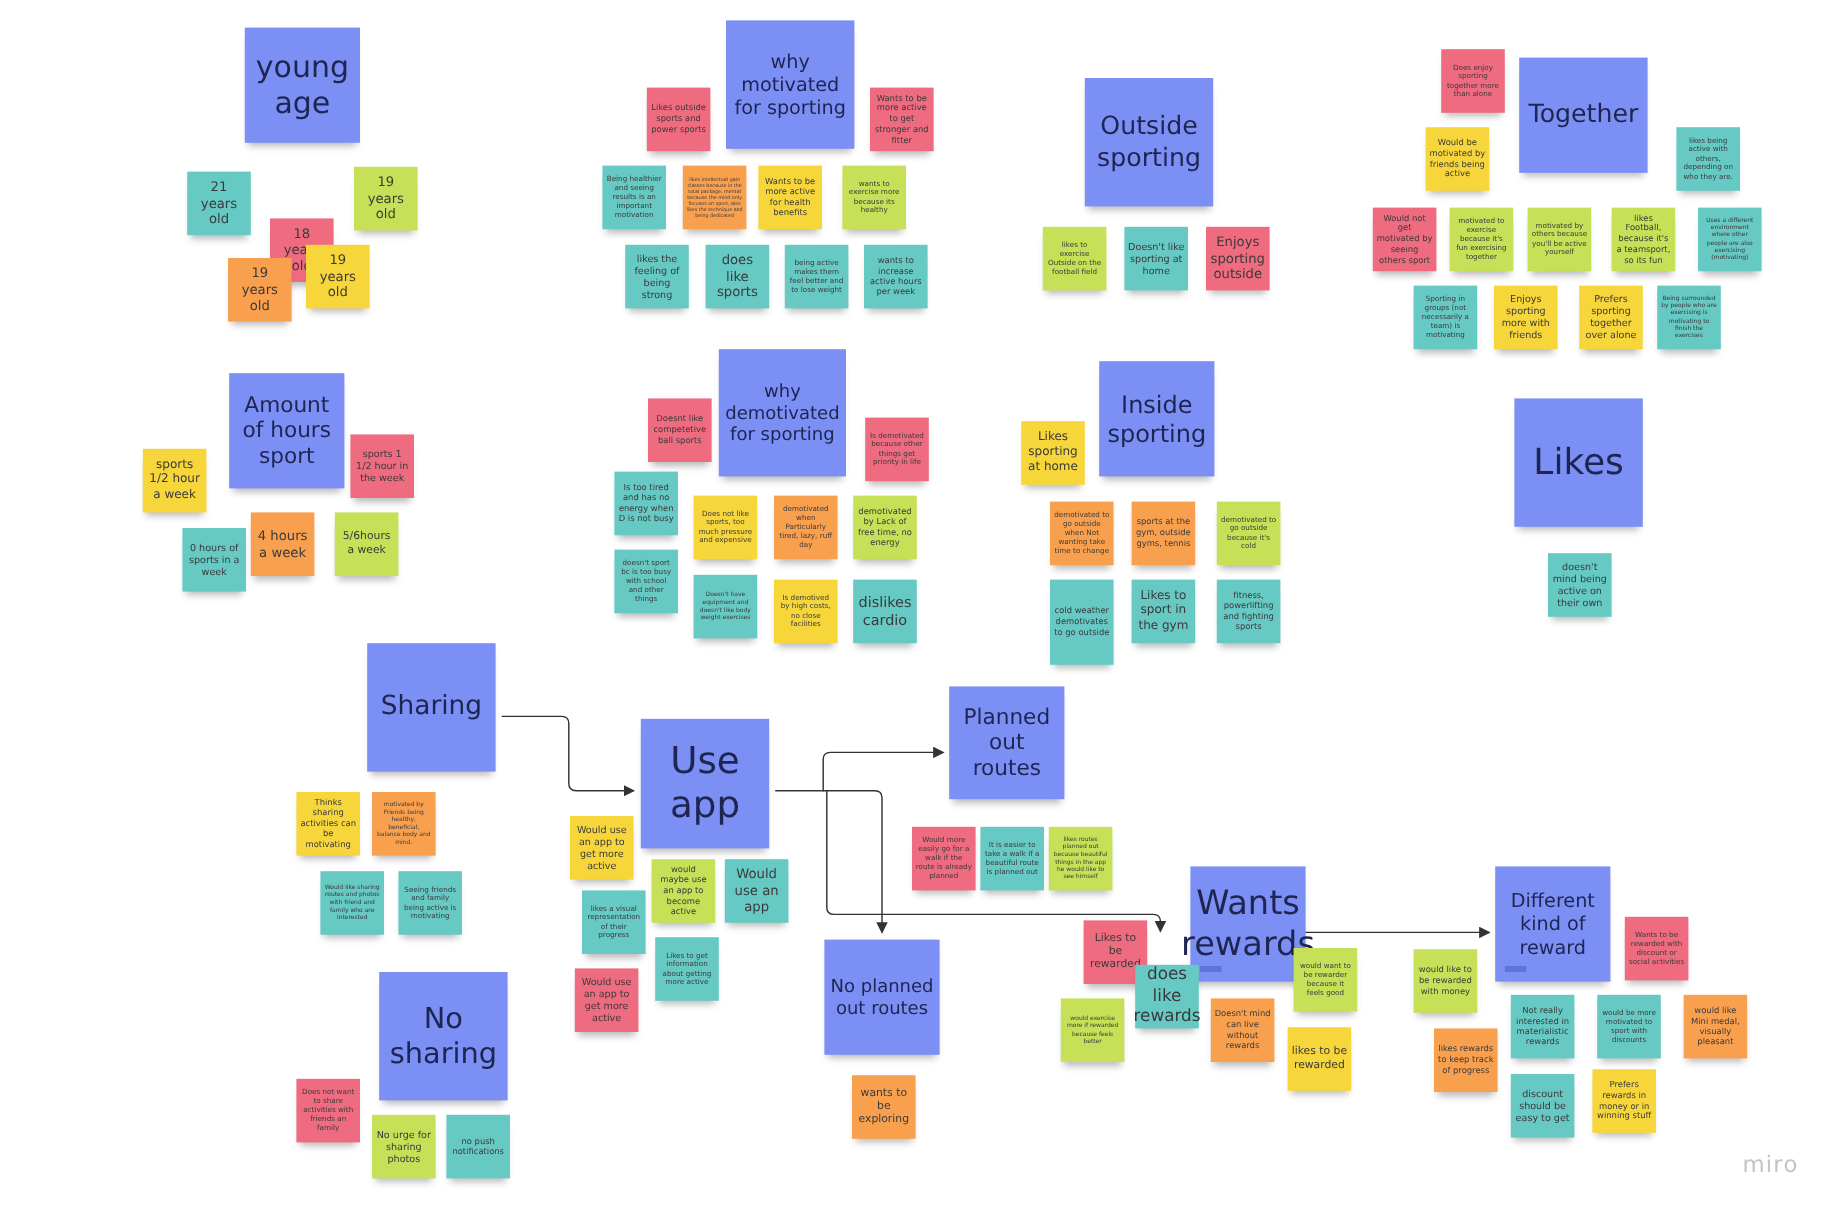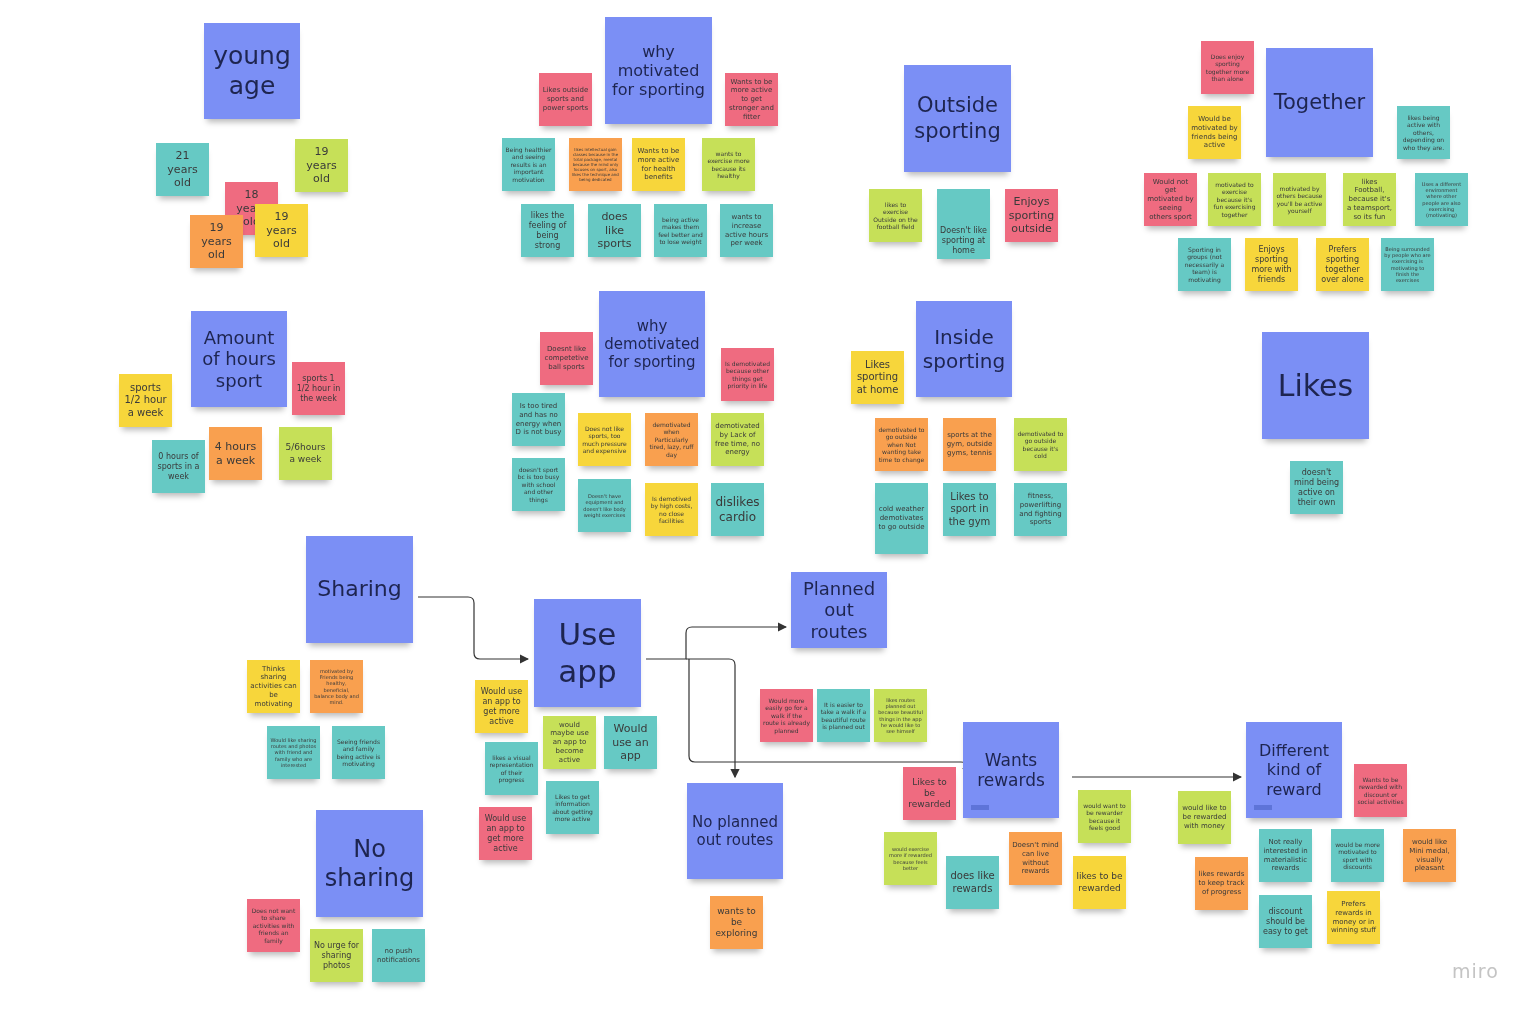--- a/index.html
+++ b/index.html
@@ -93,28 +93,28 @@
   <div class="note c-teal" style="left:720px;top:204px;width:53px;height:53px;font-size:7px;">
       <span>wants to increase active hours per week</span>
     </div>
 
   <div class="note c-blue big" style="left:904px;top:65px;width:107px;height:107px;font-size:21px;">
       <span>Outside sporting</span>
     </div>
   <div class="note c-lime" style="left:869px;top:189px;width:53px;height:53px;font-size:6px;">
       <span>likes to exercise Outside on the football field</span>
     </div>
-  <div class="note c-teal" style="left:937px;top:189px;width:53px;height:70px;font-size:8px;align-items:flex-end;">
+  <div class="note c-teal" style="left:937px;top:189px;width:53px;height:53px;font-size:8px;">
       <span>Doesn't like sporting at home</span>
     </div>
   <div class="note c-pink" style="left:1005px;top:189px;width:53px;height:53px;font-size:11px;">
       <span>Enjoys sporting outside</span>
     </div>
 
-  <div class="note c-blue big" style="left:1266px;top:48px;width:107px;height:109px;font-size:21px;">
+  <div class="note c-blue big" style="left:1266px;top:48px;width:107px;height:96px;font-size:21px;">
       <span>Together</span>
     </div>
   <div class="note c-pink" style="left:1201px;top:41px;width:53px;height:53px;font-size:6px;">
       <span>Does enjoy sporting together more than alone</span>
     </div>
   <div class="note c-yellow" style="left:1188px;top:106px;width:53px;height:53px;font-size:7px;">
       <span>Would be motivated by friends being active</span>
     </div>
   <div class="note c-teal" style="left:1397px;top:106px;width:53px;height:53px;font-size:6px;">
       <span>likes being active with others, depending on who they are.</span>
@@ -263,54 +263,54 @@
   <div class="note c-teal" style="left:485px;top:742px;width:53px;height:53px;font-size:6px;">
       <span>likes a visual representation of their progress</span>
     </div>
   <div class="note c-teal" style="left:546px;top:781px;width:53px;height:53px;font-size:6px;">
       <span>Likes to get information about getting more active</span>
     </div>
   <div class="note c-pink" style="left:479px;top:807px;width:53px;height:53px;font-size:8px;">
       <span>Would use an app to get more active</span>
     </div>
 
-  <div class="note c-blue big" style="left:791px;top:572px;width:96px;height:76px;font-size:18px;">
+  <div class="note c-blue big" style="left:791px;top:572px;width:96px;height:94px;font-size:18px;">
       <span>Planned out routes</span>
     </div>
   <div class="note c-pink" style="left:760px;top:689px;width:53px;height:53px;font-size:6px;">
       <span>Would more easily go for a walk if the route is already planned</span>
     </div>
   <div class="note c-teal" style="left:817px;top:689px;width:53px;height:53px;font-size:6px;">
       <span>It is easier to take a walk if a beautiful route is planned out</span>
     </div>
   <div class="note c-lime" style="left:874px;top:689px;width:53px;height:53px;font-size:5px;">
       <span>likes routes planned out because beautiful things in the app he would like to see himself</span>
     </div>
 
   <div class="note c-blue big" style="left:687px;top:783px;width:96px;height:96px;font-size:15px;">
       <span>No planned out routes</span>
     </div>
   <div class="note c-orange" style="left:710px;top:896px;width:53px;height:53px;font-size:9px;">
       <span>wants to be exploring</span>
     </div>
 
-  <div class="note c-blue big" style="left:963px;top:722px;width:96px;height:96px;font-size:17px;">
+  <div class="note c-blue big" style="left:992px;top:722px;width:96px;height:96px;font-size:28px;">
       <span>Wants rewards</span>
       <i class="tag"></i>
     </div>
   <div class="note c-pink" style="left:903px;top:767px;width:53px;height:53px;font-size:9px;">
       <span>Likes to be rewarded</span>
     </div>
   <div class="note c-lime" style="left:1078px;top:790px;width:53px;height:53px;font-size:6px;">
       <span>would want to be rewarder because it feels good</span>
     </div>
   <div class="note c-lime" style="left:884px;top:832px;width:53px;height:53px;font-size:5px;">
       <span>would exercise more if rewarded because feels better</span>
     </div>
-  <div class="note c-teal" style="left:946px;top:856px;width:53px;height:53px;font-size:10px;">
+  <div class="note c-teal" style="left:946px;top:804px;width:53px;height:53px;font-size:14px;">
       <span>does like rewards</span>
     </div>
   <div class="note c-orange" style="left:1009px;top:832px;width:53px;height:53px;font-size:7px;">
       <span>Doesn't mind can live without rewards</span>
     </div>
   <div class="note c-yellow" style="left:1073px;top:856px;width:53px;height:53px;font-size:9px;">
       <span>likes to be rewarded</span>
     </div>
 
   <div class="note c-blue big" style="left:1246px;top:722px;width:96px;height:96px;font-size:16px;">

